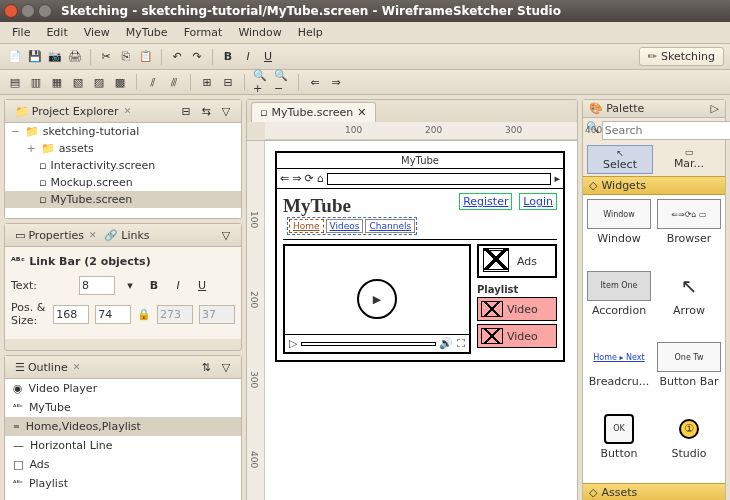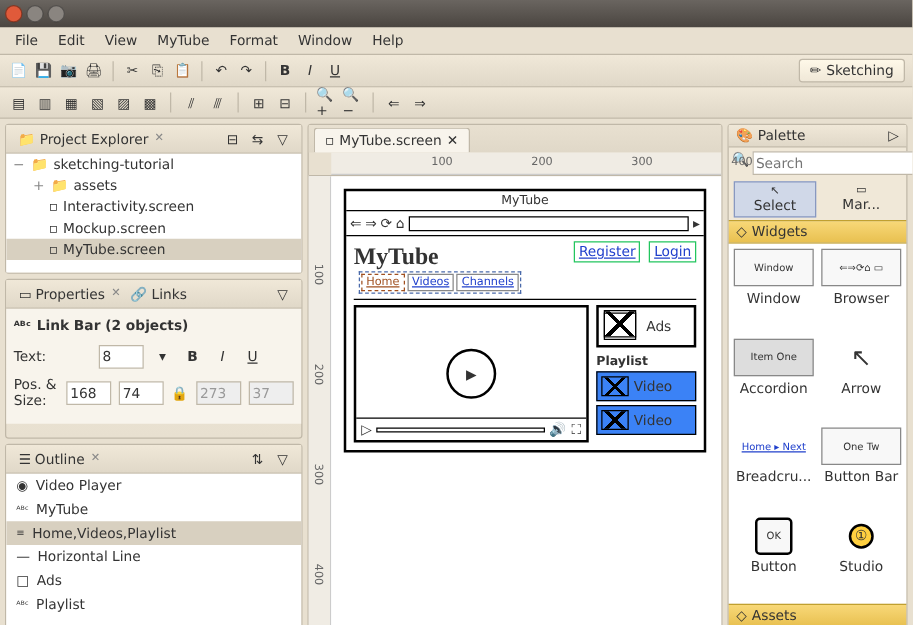--- a/index.html
+++ b/index.html
@@ -57,41 +57,42 @@
 .wf-hr{border-top:1px solid #000;margin:4px 0}
 .wf-main{display:flex;gap:6px}
 .wf-player{flex:1;border:2px solid #000;height:110px;position:relative;display:flex;align-items:center;justify-content:center}
 .wf-play{width:40px;height:40px;border:2px solid #000;border-radius:50%;display:flex;align-items:center;justify-content:center}
 .wf-controls{position:absolute;bottom:0;left:0;right:0;border-top:1px solid #000;height:18px;display:flex;align-items:center;padding:0 4px;gap:4px}
 .wf-side{width:80px}
 .wf-ads{border:2px solid #000;height:34px;display:flex;align-items:center;justify-content:center;margin-bottom:6px;position:relative}
 .wf-ads::before,.wf-ads::after{content:"";position:absolute;width:24px;height:20px;border:1px solid #000;left:4px}
 .wf-ads::before{top:2px;background:linear-gradient(45deg,transparent 45%,#000 45%,#000 55%,transparent 55%),linear-gradient(-45deg,transparent 45%,#000 45%,#000 55%,transparent 55%)}
 .wf-pl-title{font-weight:bold;font-size:10px;margin-bottom:2px}
-.wf-pl-item{border:1px solid #000;background:#3b82f6;padding:3px;display:flex;align-items:center;gap:4px;margin-bottom:3px;font-size:9px}
+.wf-pl-item{border:1px solid #000;background:#fca5a5;padding:3px;display:flex;align-items:center;gap:4px;margin-bottom:3px;font-size:9px}
 .wf-thumb{width:22px;height:16px;border:1px solid #000;background:linear-gradient(45deg,transparent 45%,#000 45%,#000 55%,transparent 55%),linear-gradient(-45deg,transparent 45%,#000 45%,#000 55%,transparent 55%)}
 .right{width:148px;padding:4px 4px 4px 0;display:flex;flex-direction:column}
 .pal{border:1px solid #c0b8a8;border-radius:3px;background:#f0e8d8;flex:1;display:flex;flex-direction:column}
 .pal-search{padding:3px;display:flex;gap:2px}
 .pal-search input{flex:1;border:1px solid #c0b8a8;padding:2px;background:#fff}
 .pal-row{display:flex;padding:2px 4px;gap:4px}
 .pal-item{flex:1;text-align:center;font-size:9px;padding:2px}
 .pal-item.sel{background:#d0d8e8;border:1px solid #8898c0}
 .pal-section{background:linear-gradient(#f8d878,#e8c050);padding:2px 6px;font-size:10px;border-top:1px solid #c0a030;border-bottom:1px solid #c0a030;display:flex;align-items:center}
 .pal-grid{background:#fff;flex:1;overflow:auto;padding:4px;display:grid;grid-template-columns:1fr 1fr;gap:6px}
 .pal-widget{text-align:center;font-size:9px}
 .pal-wprev{border:1px solid #888;height:30px;margin-bottom:3px;display:flex;align-items:center;justify-content:center;font-size:8px;background:#f8f8f8}
 </style>
 </head>
 <body>
 
 <div class="titlebar">
   <div class="tb-btn tb-close"></div>
   <div class="tb-btn tb-min"></div>
   <div class="tb-btn tb-max"></div>
+  <span class="tb-title">Sketching - sketching-tutorial/MyTube.screen - WireframeSketcher Studio</span>
 </div>
 
 <div class="menubar">
   <span>File</span>
   <span>Edit</span>
   <span>View</span>
   <span>MyTube</span>
   <span>Format</span>
   <span>Window</span>
   <span>Help</span>

